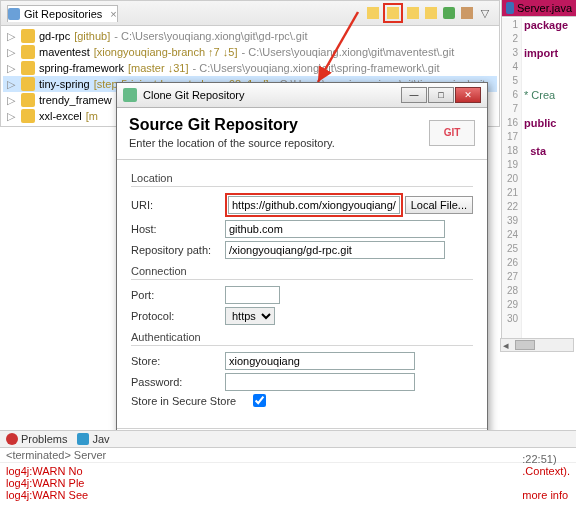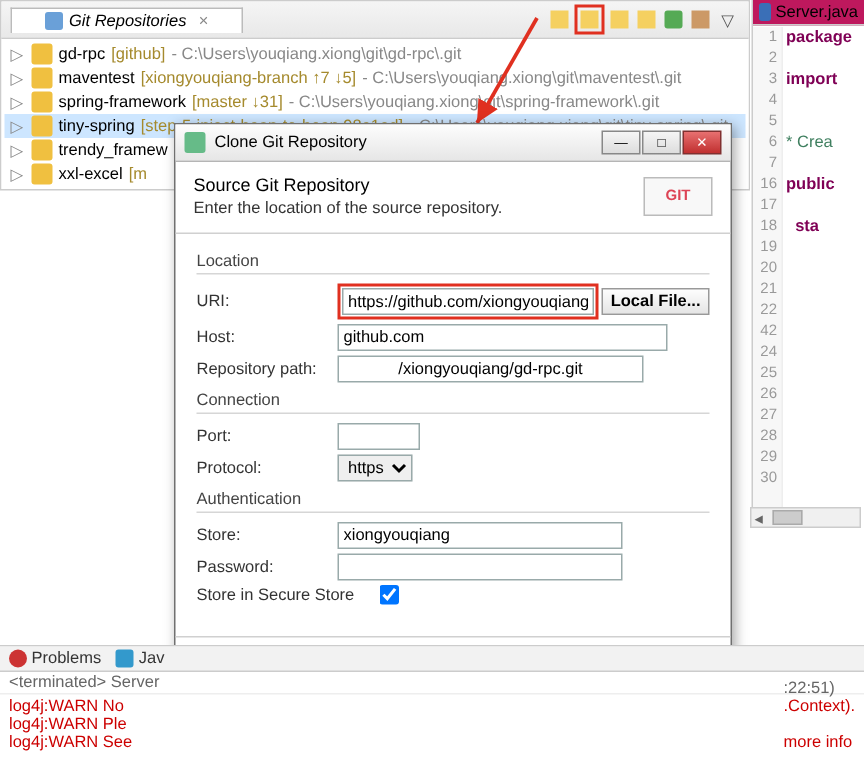--- a/index.html
+++ b/index.html
@@ -1,21 +1,21 @@
 <!DOCTYPE html>
 <html><head>
 <meta charset="utf-8">
 <style>
 * { box-sizing: border-box; margin: 0; padding: 0; font-family: "Segoe UI", Tahoma, sans-serif; font-size: 11px; }
 body { width: 576px; height: 522px; background: #fff; position: relative; overflow: hidden; }
 
 
 .git-view { position: absolute; top: 0; left: 0; width: 500px; border: 1px solid #ccc; }
 .git-title { background: linear-gradient(#f5f5f5,#e8e8e8); padding: 2px 6px; display: flex; align-items: center; border-bottom: 1px solid #ccc; }
-.git-title .tab { background: #fff; border: 1px solid #bbb; border-bottom: none; padding: 2px 22px; display: flex; align-items: center; gap: 4px; font-style: italic; }
+.git-title .tab { background: #fff; border: 1px solid #bbb; border-bottom: none; padding: 2px 0; display: flex; align-items: center; gap: 4px; }
 .git-title .toolbar { margin-left: auto; display: flex; gap: 2px; align-items: center; }
 .git-title .ticon { width: 16px; height: 16px; display: flex; align-items: center; justify-content: center; cursor: pointer; }
 .highlight-box { border: 2px solid #e03020; padding: 0; }
 .repo-list { background: #fff; padding: 2px; }
 .repo-item { display: flex; align-items: center; padding: 1px 4px; gap: 4px; white-space: nowrap; overflow: hidden; }
 .repo-item .arrow { color: #888; width: 10px; }
 .repo-item .ricon { width: 14px; height: 14px; background: #f0c040; border-radius: 2px; display: inline-block; }
 .repo-name { color: #000; }
 .repo-branch { color: #a58a2d; }
 .repo-path { color: #888; }
@@ -34,32 +34,32 @@
 .cmt { color: #3f7f5f; }
 
 
 .dialog { position: absolute; top: 82px; left: 116px; width: 372px; background: #fff; border: 1px solid #707070; box-shadow: 2px 2px 8px rgba(0,0,0,0.35); }
 .dlg-title { background: linear-gradient(#fdfdfd,#e6e6e6); border-bottom: 1px solid #b5b5b5; padding: 4px 6px; display: flex; align-items: center; }
 .dlg-title .icon { width: 14px; height: 14px; background: #6b8; border-radius: 2px; margin-right: 6px; }
 .dlg-title .winbtns { margin-left: auto; display: flex; gap: 1px; }
 .winbtn { width: 26px; height: 16px; border: 1px solid #888; background: linear-gradient(#f5f5f5,#ddd); display: flex; align-items: center; justify-content: center; font-size: 9px; cursor: pointer; }
 .winbtn.close { background: linear-gradient(#e87070,#c03030); color: #fff; border-color: #803030; }
 .dlg-header { padding: 8px 12px 10px; display: flex; align-items: center; border-bottom: 1px solid #d0d0d0; }
-.dlg-header h2 { font-size: 12px; font-weight: normal; margin-bottom: 3px; }
+.dlg-header h2 { font-size: 16px; font-weight: bold; margin-bottom: 3px; }
 .dlg-header p { font-size: 11px; color: #333; }
 .git-logo { margin-left: auto; width: 46px; height: 26px; border: 1px solid #bbb; display: flex; align-items: center; justify-content: center; font-size: 10px; font-weight: bold; color: #d45; background:#f8f8f8; }
 .dlg-body { padding: 6px 14px 8px; }
 .group-lbl { color: #444; margin: 6px 0 2px; }
 .group-sep { border-top: 1px solid #d6d6d6; margin-bottom: 6px; }
 .row { display: flex; align-items: center; margin: 3px 0; }
 .row label { width: 94px; color: #333; }
 .row input[type=text], .row input[type=password] { border: 1px solid #9aa; padding: 2px 3px; font-size: 11px; }
 .uri-wrap { border: 2px solid #e03020; padding: 1px; display: flex; align-items: center; flex: 1; }
 .uri-wrap input { width: 100%; border: 1px solid #9aa; }
-.localfile { border: 1px solid #999; background: linear-gradient(#fdfdfd,#e5e5e5); padding: 2px 5px; margin-left: 2px; cursor: pointer; white-space: nowrap; font-weight: bold; }
+.localfile { border: 1px solid #999; background: linear-gradient(#fdfdfd,#e5e5e5); padding: 2px 5px; margin-left: 2px; cursor: pointer; white-space: nowrap; }
 select { border: 1px solid #9aa; padding: 1px 2px; font-size: 11px; }
 .checkbox { margin-left: 2px; }
 .dlg-sep { border-top: 1px solid #d0d0d0; margin-top: 10px; }
 .dlg-buttons { display: flex; align-items: center; padding: 8px 10px 10px; gap: 6px; }
 .help { width: 18px; height: 18px; border: 1px solid #888; border-radius: 50%; display: flex; align-items: center; justify-content: center; cursor: pointer; color: #556; }
 .spacer { flex: 1; }
 .btn { width: 70px; padding: 3px 0; text-align: center; border: 1px solid #9a9a9a; background: linear-gradient(#fdfdfd,#e3e3e3); cursor: pointer; border-radius: 2px; }
 .btn.primary { border: 1px solid #3b6fa0; background: linear-gradient(#dcefff,#a8cff0); box-shadow: 0 0 2px #5aa; }
 .btn.disabled { color: #999; }
 
@@ -187,21 +187,21 @@
       <div class="ln">5</div>
       <div class="ln">6</div>
       <div class="ln">7</div>
       <div class="ln">16</div>
       <div class="ln">17</div>
       <div class="ln">18</div>
       <div class="ln">19</div>
       <div class="ln">20</div>
       <div class="ln">21</div>
       <div class="ln">22</div>
-      <div class="ln">42</div>
+      <div class="ln">39</div>
       <div class="ln">24</div>
       <div class="ln">25</div>
       <div class="ln">26</div>
       <div class="ln">27</div>
       <div class="ln">28</div>
       <div class="ln">29</div>
       <div class="ln">30</div>
     </div>
   <div class="code">
     <div><span class="kw">package</span></div>
@@ -249,21 +249,21 @@
         <input type="text" value="https://github.com/xiongyouqiang/gd-rpc.git" style="">
       </div>
       <button class="localfile">Local File...</button>
     </div>
     <div class="row">
       <label>Host:</label>
       <input type="text" style="width: 220px;" value="github.com">
     </div>
     <div class="row">
       <label>Repository path:</label>
-      <input type="text" style="width: 204px; text-align: center;" value="/xiongyouqiang/gd-rpc.git">
+      <input type="text" style="width: 220px;" value="/xiongyouqiang/gd-rpc.git">
     </div>
 
     <div class="group-lbl">Connection</div>
     <div class="group-sep"></div>
     <div class="row">
       <label>Port:</label>
       <input type="text" style="width: 55px;" value="">
     </div>
     <div class="row">
       <label>Protocol:</label>

